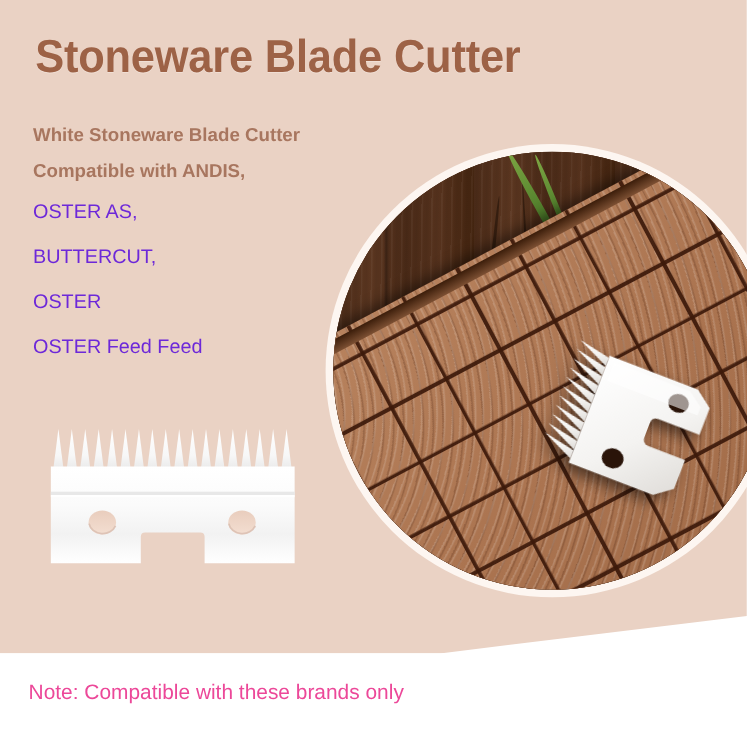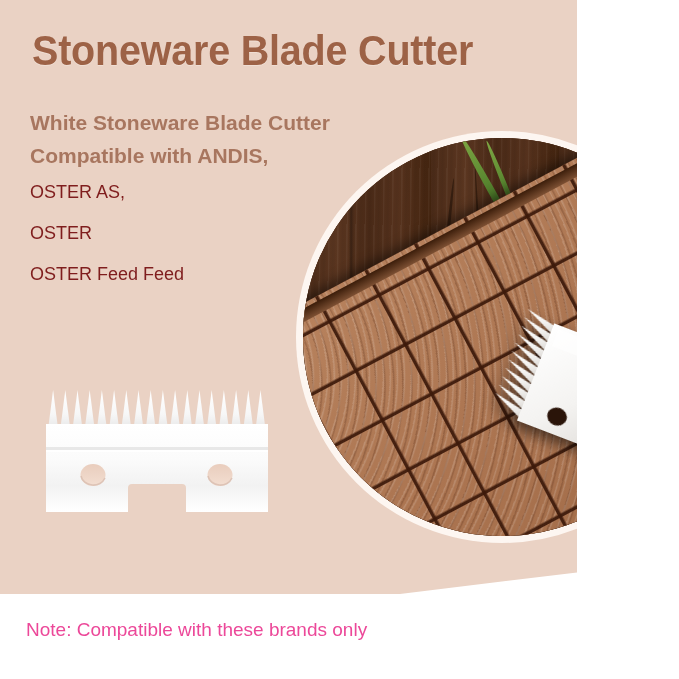--- a/index.html
+++ b/index.html
@@ -4,21 +4,21 @@
 <style>
   html, body {
     margin: 0; padding: 0;
     width: 679px; height: 679px;
     overflow: hidden;
     font-family: "Liberation Sans", sans-serif;
   }
 
   #stage {
     position: relative;
-    width: 577px;
+    width: 679px;
     height: 679px;
     background: #ffffff;
     overflow: hidden;
   }
 
   
   .bg-panel {
     position: absolute;
     left: 0; top: 0;
     width: 679px;
@@ -45,31 +45,31 @@
   }
 
   
   .copy {
     position: absolute;
     left: 30px;
     top: 106px;
     width: 400px;
   }
   .copy-strong {
-    font-size: 21px;
+    font-size: 17px;
     line-height: 33px;
     font-weight: bold;
     color: #a8765f;
     white-space: nowrap;
   }
   .copy-line {
     font-size: 18px;
     line-height: 41px;
     font-weight: normal;
-    color: #7f1d1d;
+    color: #6d28d9;
     white-space: nowrap;
   }
 
   
   .note {
     position: absolute;
     left: 26px;
     top: 619px;
     font-size: 19px;
     color: #ec4899;
@@ -208,20 +208,21 @@
 <div id="stage">
 
   <div class="bg-panel"></div>
 
   <div class="headline">Stoneware Blade Cutter</div>
 
   <div class="copy">
     <div class="copy-strong">White Stoneware Blade Cutter</div>
     <div class="copy-strong">Compatible with ANDIS,</div>
     <div class="copy-line">OSTER AS,</div>
+    <div class="copy-line">BUTTERCUT,</div>
     <div class="copy-line">OSTER</div>
     <div class="copy-line">OSTER Feed Feed</div>
   </div>
 
   <div class="product-blade">
     <svg viewBox="0 0 222 130" width="222" height="130" aria-hidden="true">
       <defs>
         <linearGradient id="bodyG" x1="0" y1="0" x2="0" y2="1">
           <stop offset="0%" stop-color="#ffffff"></stop>
           <stop offset="40%" stop-color="#fbfbfb"></stop>

